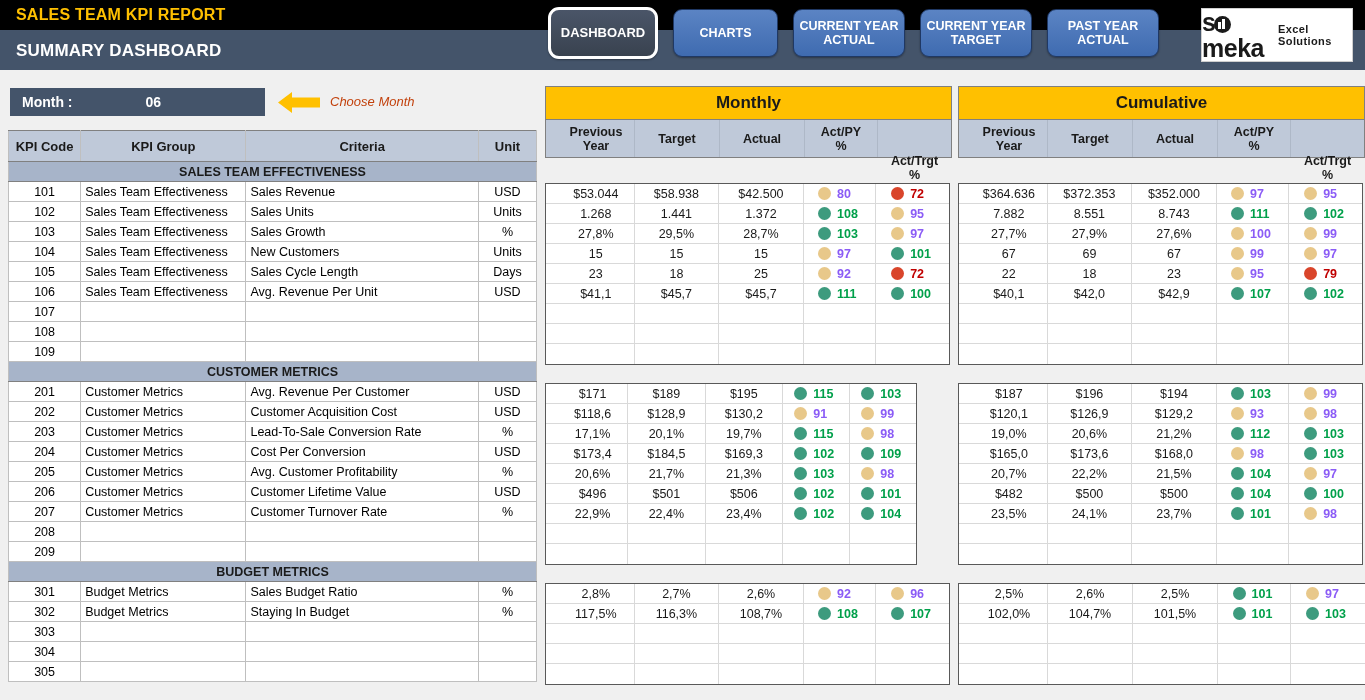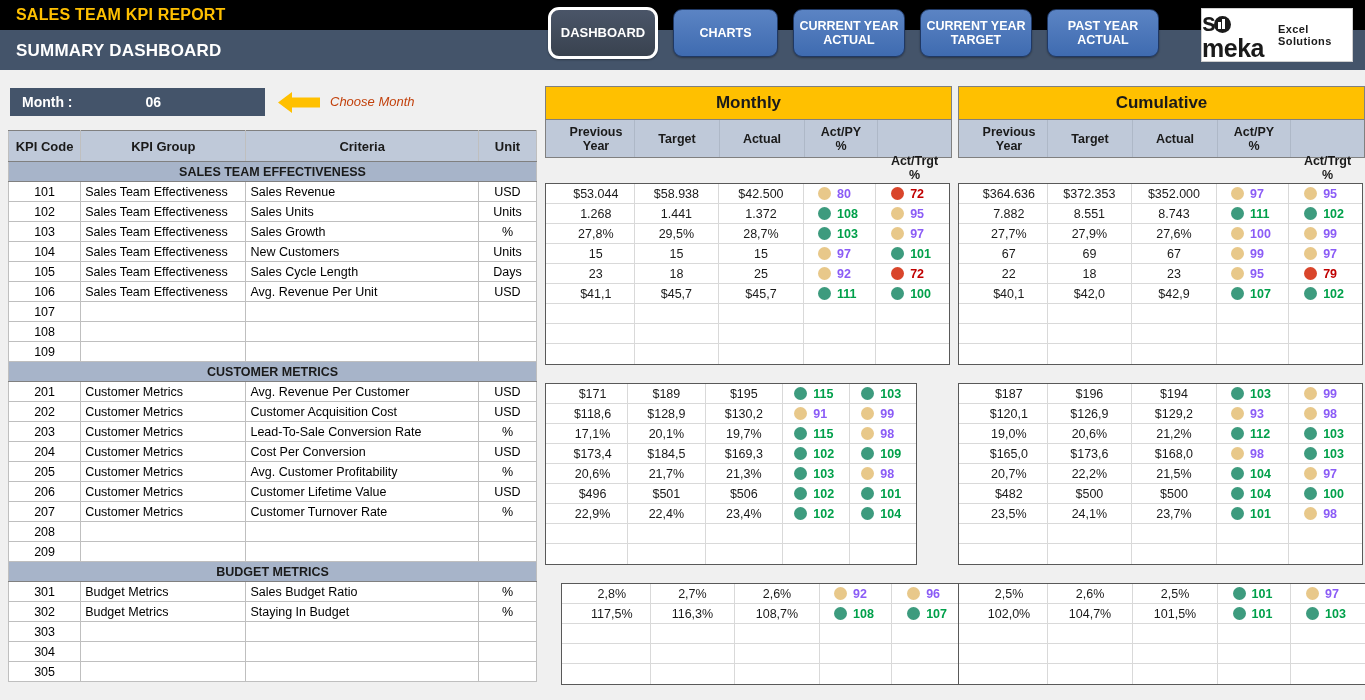--- a/index.html
+++ b/index.html
@@ -582,21 +582,21 @@
         <div class="col-p2 pct"></div>
       </div>
       <div class="brow">
         <div class="col-py"></div>
         <div class="col-tg"></div>
         <div class="col-ac"></div>
         <div class="col-p1 pct"></div>
         <div class="col-p2 pct"></div>
       </div>
     </div>
-    <div class="block" style="top: 497px; left: 16px; width: 405px;">
+    <div class="block" style="top: 497px; left: 0px; width: 405px;">
       <div class="brow">
         <div class="col-py">2,8%</div>
         <div class="col-tg">2,7%</div>
         <div class="col-ac">2,6%</div>
         <div class="col-p1 pct">
           <span class="dot amber"></span>
           <span class="pv amber">92</span>
         </div>
         <div class="col-p2 pct">
           <span class="dot amber"></span>

